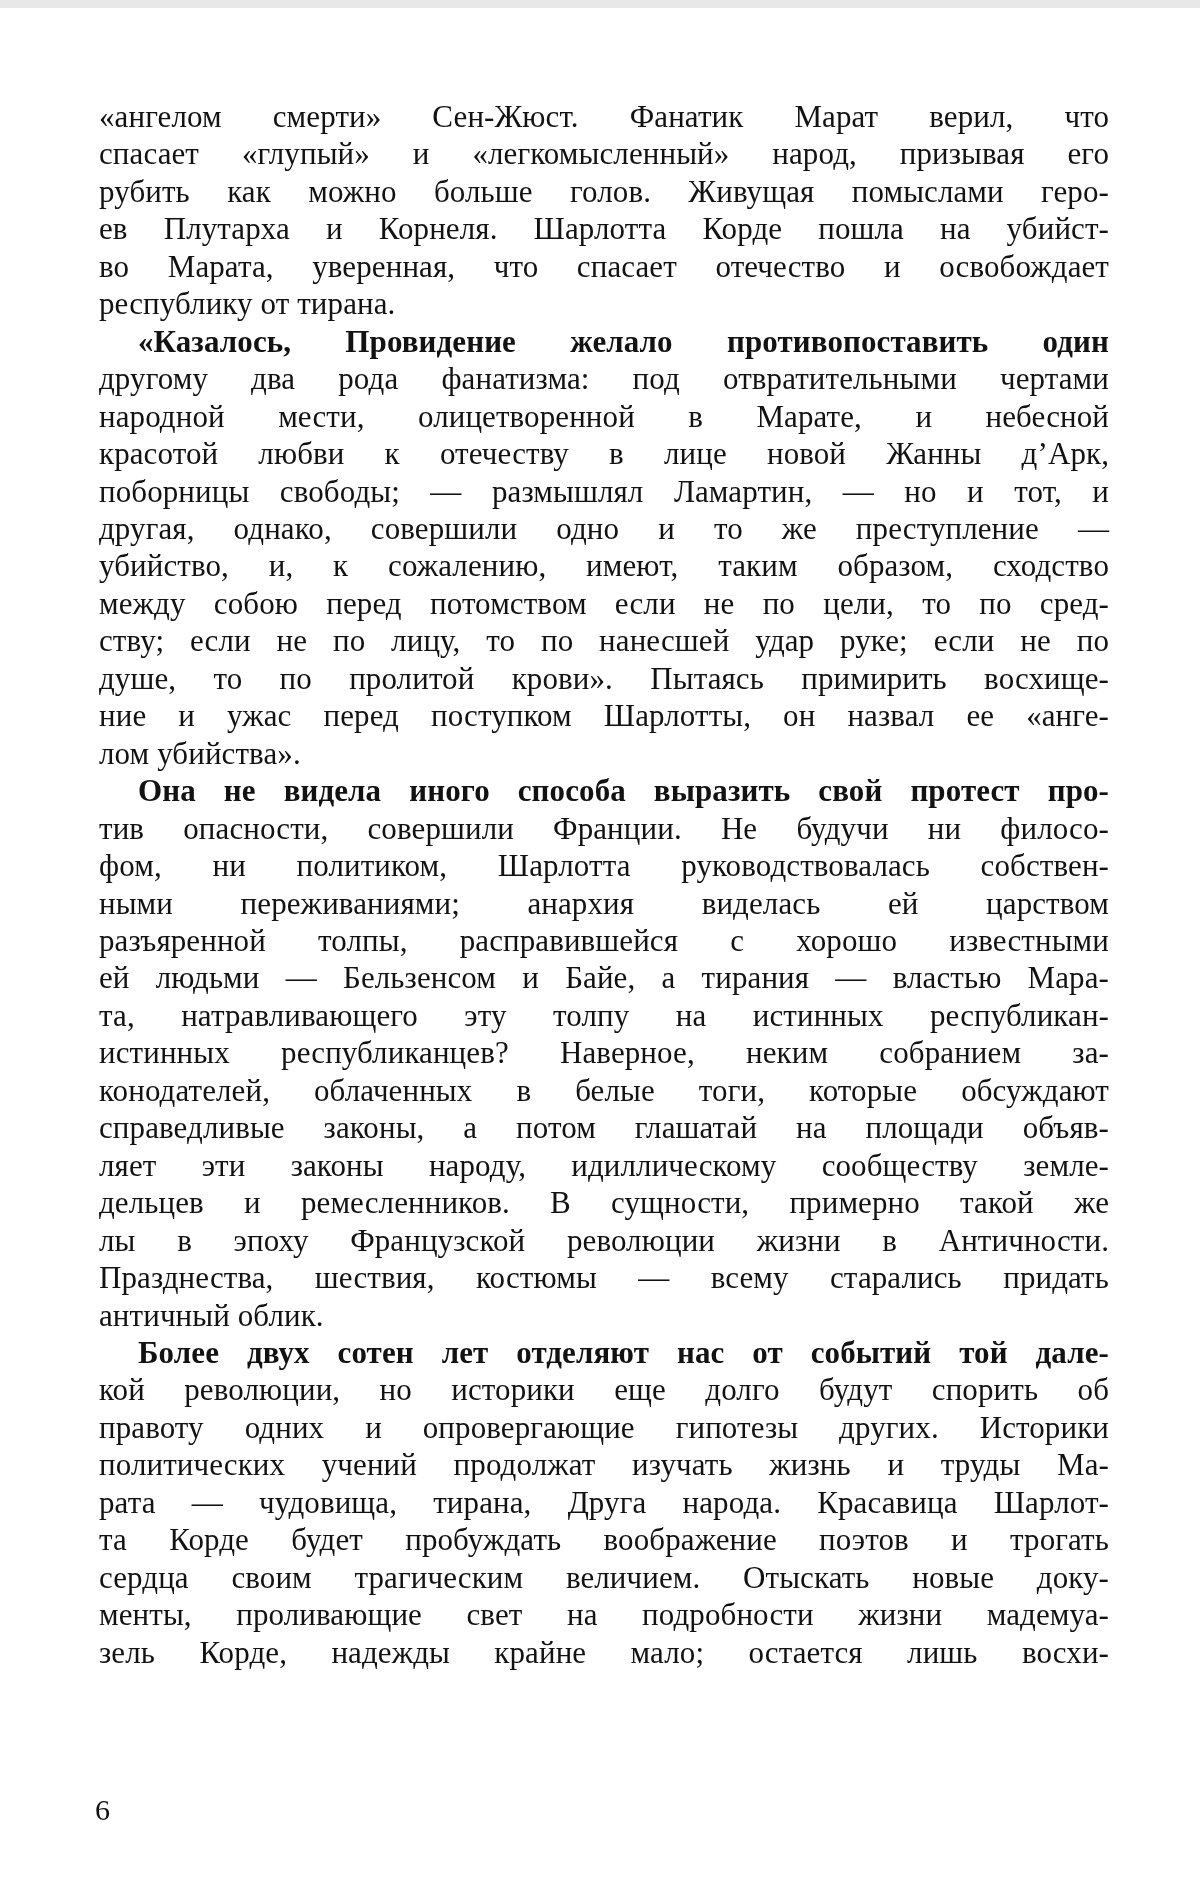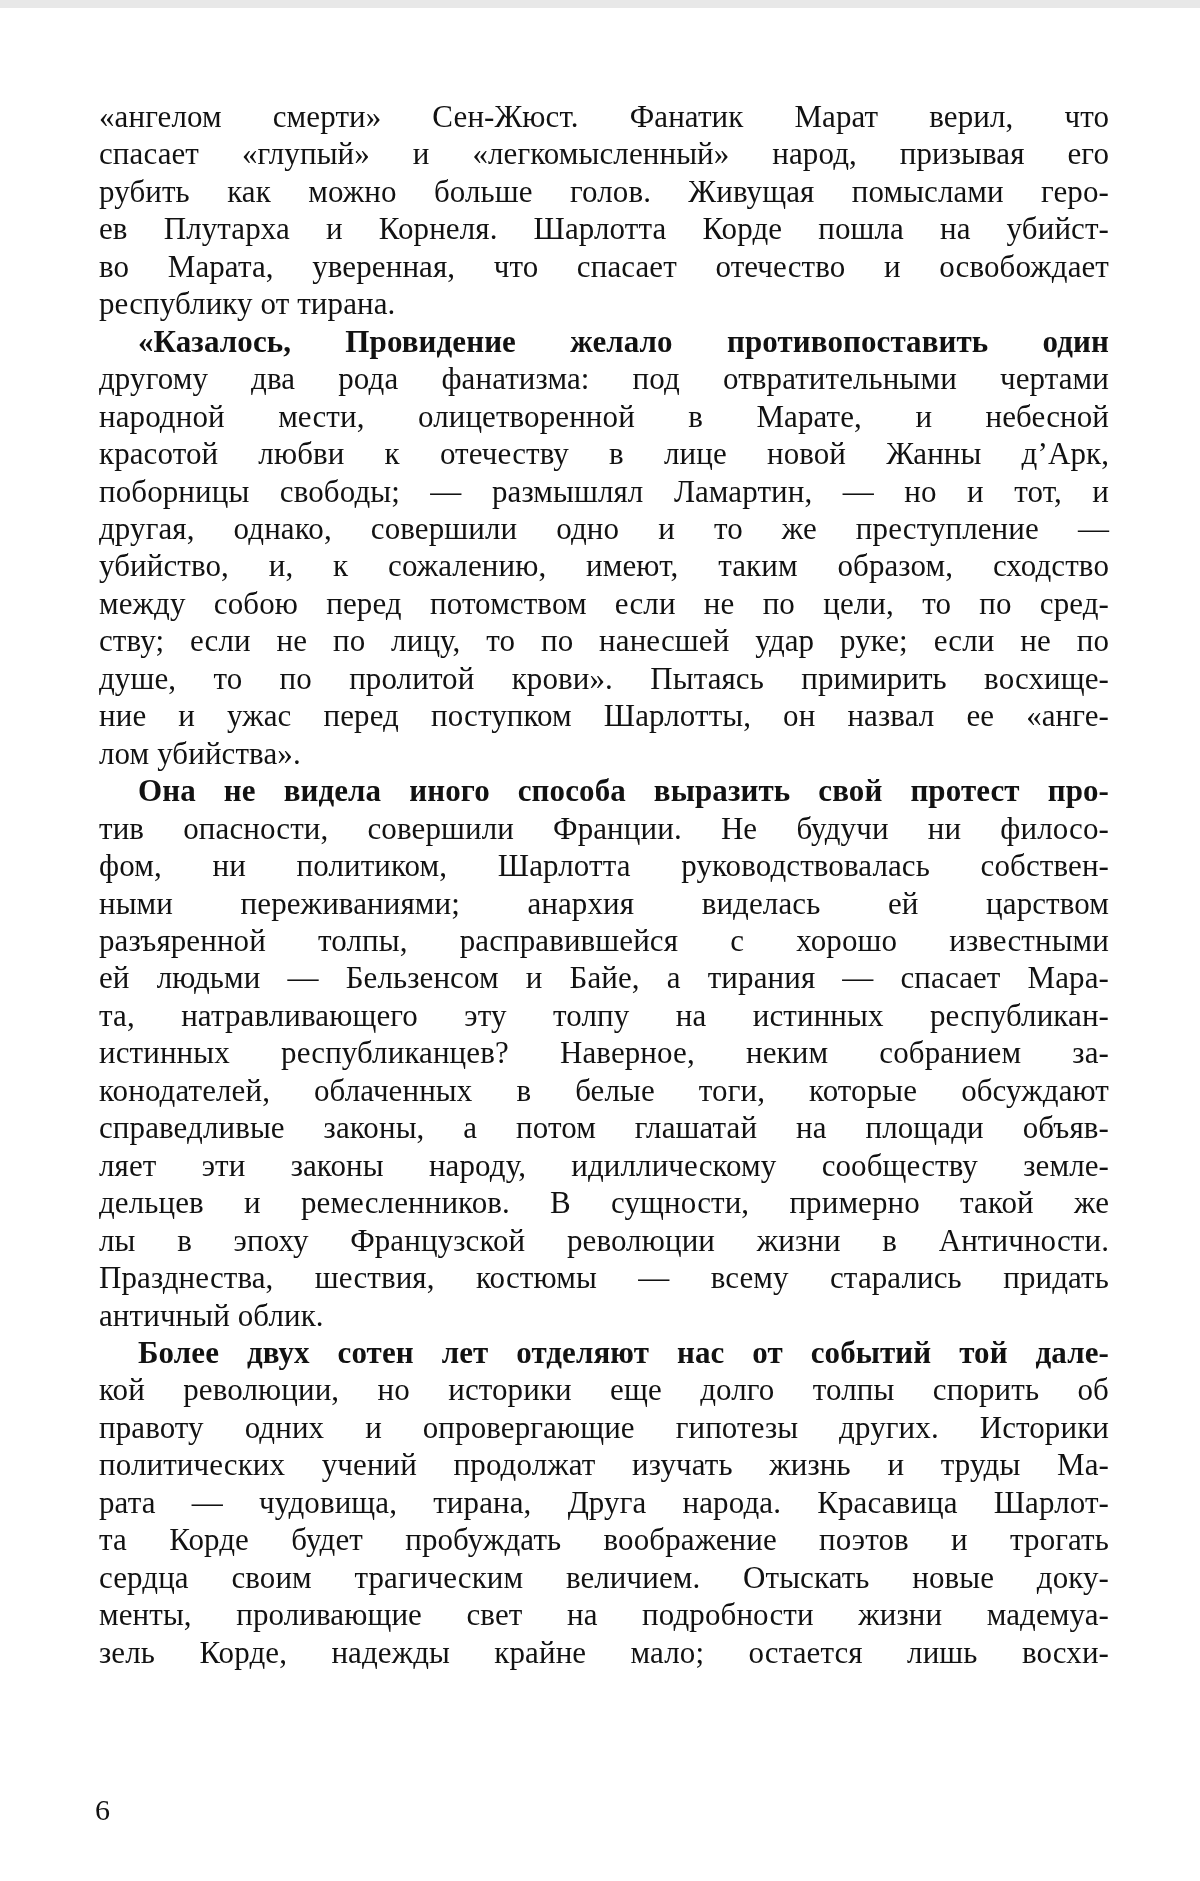--- a/index.html
+++ b/index.html
@@ -70,34 +70,34 @@
         <div class="line">душе, то по пролитой крови». Пытаясь примирить восхище-</div>
         <div class="line">ние и ужас перед поступком Шарлотты, он назвал ее «анге-</div>
         <div class="line last">лом убийства».</div>
       </div>
       <div class="paragraph indent">
         <div class="line">Она не видела иного способа выразить свой протест про-</div>
         <div class="line">тив опасности, совершили Франции. Не будучи ни филосо-</div>
         <div class="line">фом, ни политиком, Шарлотта руководствовалась собствен-</div>
         <div class="line">ными переживаниями; анархия виделась ей царством</div>
         <div class="line">разъяренной толпы, расправившейся с хорошо известными</div>
-        <div class="line">ей людьми — Бельзенсом и Байе, а тирания — спасает Мара-</div>
+        <div class="line">ей людьми — Бельзенсом и Байе, а тирания — властью Мара-</div>
         <div class="line">та, натравливающего эту толпу на истинных республикан-</div>
         <div class="line">истинных республиканцев? Наверное, неким собранием за-</div>
         <div class="line">конодателей, облаченных в белые тоги, которые обсуждают</div>
         <div class="line">справедливые законы, а потом глашатай на площади объяв-</div>
         <div class="line">ляет эти законы народу, идиллическому сообществу земле-</div>
         <div class="line">дельцев и ремесленников. В сущности, примерно такой же</div>
         <div class="line">лы в эпоху Французской революции жизни в Античности.</div>
         <div class="line">Празднества, шествия, костюмы — всему старались придать</div>
         <div class="line last">античный облик.</div>
       </div>
       <div class="paragraph indent">
         <div class="line">Более двух сотен лет отделяют нас от событий той дале-</div>
-        <div class="line">кой революции, но историки еще долго толпы спорить об</div>
+        <div class="line">кой революции, но историки еще долго будут спорить об</div>
         <div class="line">правоту одних и опровергающие гипотезы других. Историки</div>
         <div class="line">политических учений продолжат изучать жизнь и труды Ма-</div>
         <div class="line">рата — чудовища, тирана, Друга народа. Красавица Шарлот-</div>
         <div class="line">та Корде будет пробуждать воображение поэтов и трогать</div>
         <div class="line">сердца своим трагическим величием. Отыскать новые доку-</div>
         <div class="line">менты, проливающие свет на подробности жизни мадемуа-</div>
         <div class="line">зель Корде, надежды крайне мало; остается лишь восхи-</div>
       </div>
     </div>
   <div class="page-number">6</div>

